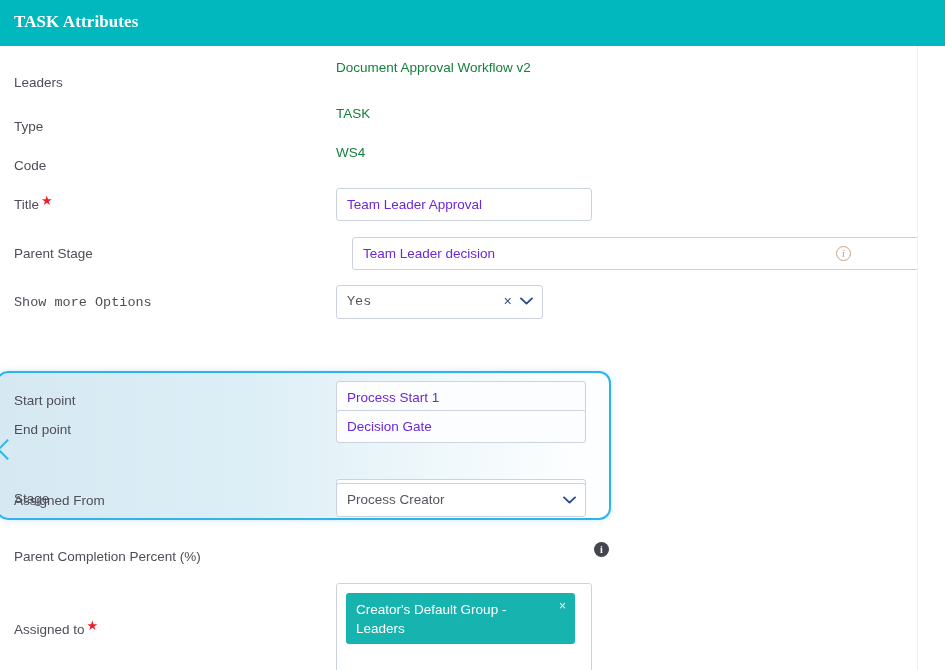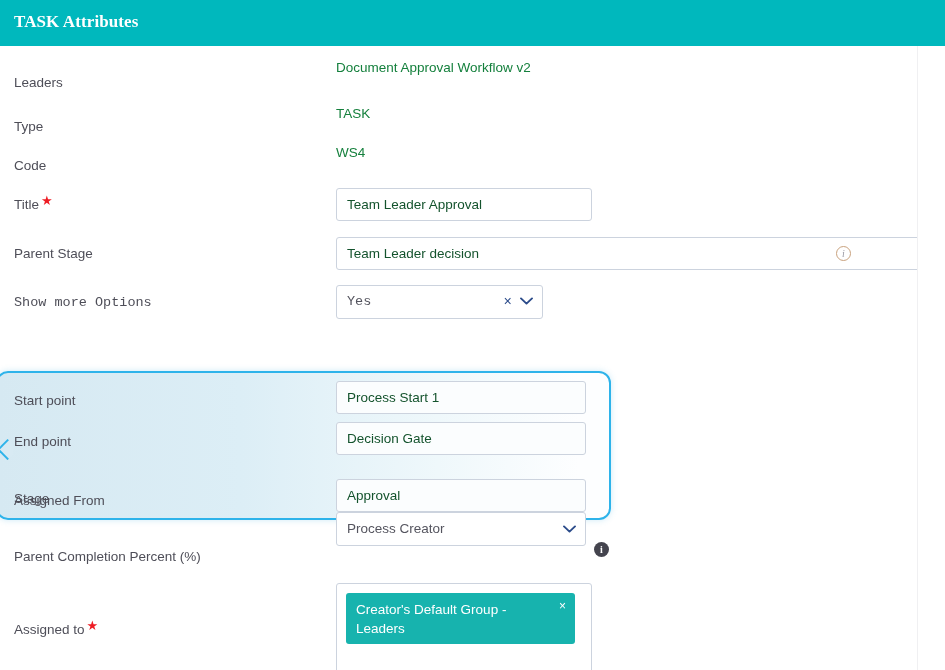--- a/index.html
+++ b/index.html
@@ -84,21 +84,21 @@
 
   
   .field {
     position: absolute;
     box-sizing: border-box;
     height: 33px;
     background: #ffffff;
     border: 1px solid #ccd3de;
     border-radius: 3px;
     font-size: 13.5px;
-    color: #14532d;
+    color: #6d28d9;
     padding: 0 10px;
     line-height: 31px;
     white-space: nowrap;
     overflow: hidden;
   }
 
   .select-ctl {
     position: absolute;
     box-sizing: border-box;
     height: 34px;
@@ -246,21 +246,21 @@
 
   <div class="row" style="top:140px;height:50px;">
     <span class="label" style="top:11px;">
       <span>Title</span><span class="req-star">★</span>
     </span>
     <div class="field" style="left:336px;top:2px;width:256px;">Team Leader Approval</div>
   </div>
 
   <div class="row" style="top:189px;height:50px;">
     <span class="label" style="top:11px;">Parent Stage</span>
-    <div class="field" style="left:336px;top:2px;width:584px;">Team Leader decision</div>
+    <div class="field" style="left:352px;top:2px;width:584px;">Team Leader decision</div>
     <div class="info-light" style="left:836px;top:11px;">i</div>
   </div>
 
   <div class="row" style="top:238px;height:50px;font-family:Liberation Mono, monospace;">
     <span class="label" style="top:11px;">Show more Options</span>
     <div class="select-ctl" style="left:336px;top:1px;width:207px;">
       <span>Yes</span>
       <span class="sel-clear">×</span>
       <span class="sel-caret">
         <svg width="13" height="8" viewBox="0 0 13 8">
@@ -271,33 +271,33 @@
   </div>
 
   <div class="highlight"></div>
   <div class="highlight-notch"></div>
 
   <div class="row" style="top:339px;height:44px;">
     <span class="label" style="top:8px;">Start point</span>
     <div class="field hl-field" style="left:336px;top:-4px;width:250px;">Process Start 1</div>
   </div>
 
-  <div class="row" style="top:380px;height:44px;padding-left:24px;">
+  <div class="row" style="top:368px;height:44px;padding-left:24px;">
     <span class="label" style="top:8px;">End point</span>
     <div class="field hl-field" style="left:336px;top:-4px;width:250px;">Decision Gate</div>
   </div>
 
   <div class="row" style="top:437px;height:44px;">
     <span class="label" style="top:8px;">Stage</span>
     <div class="field hl-field" style="left:336px;top:-4px;width:250px;">Approval</div>
   </div>
 
   <div class="row" style="top:436px;height:50px;">
     <span class="label" style="top:11px;">Assigned From</span>
-    <div class="select-ctl" style="left:336px;top:1px;width:250px;margin-top:29px;">
+    <div class="select-ctl" style="left:336px;top:1px;width:250px;">
       <span>Process Creator</span>
       <span class="sel-caret">
         <svg width="13" height="8" viewBox="0 0 13 8">
             <path d="M1 1.4 L6.5 6.6 L12 1.4" stroke="#2b4b8a" stroke-width="1.9" fill="none" stroke-linecap="round" stroke-linejoin="round"></path>
           </svg>
       </span>
     </div>
   </div>
 
   <div class="row" style="top:486px;height:50px;">

